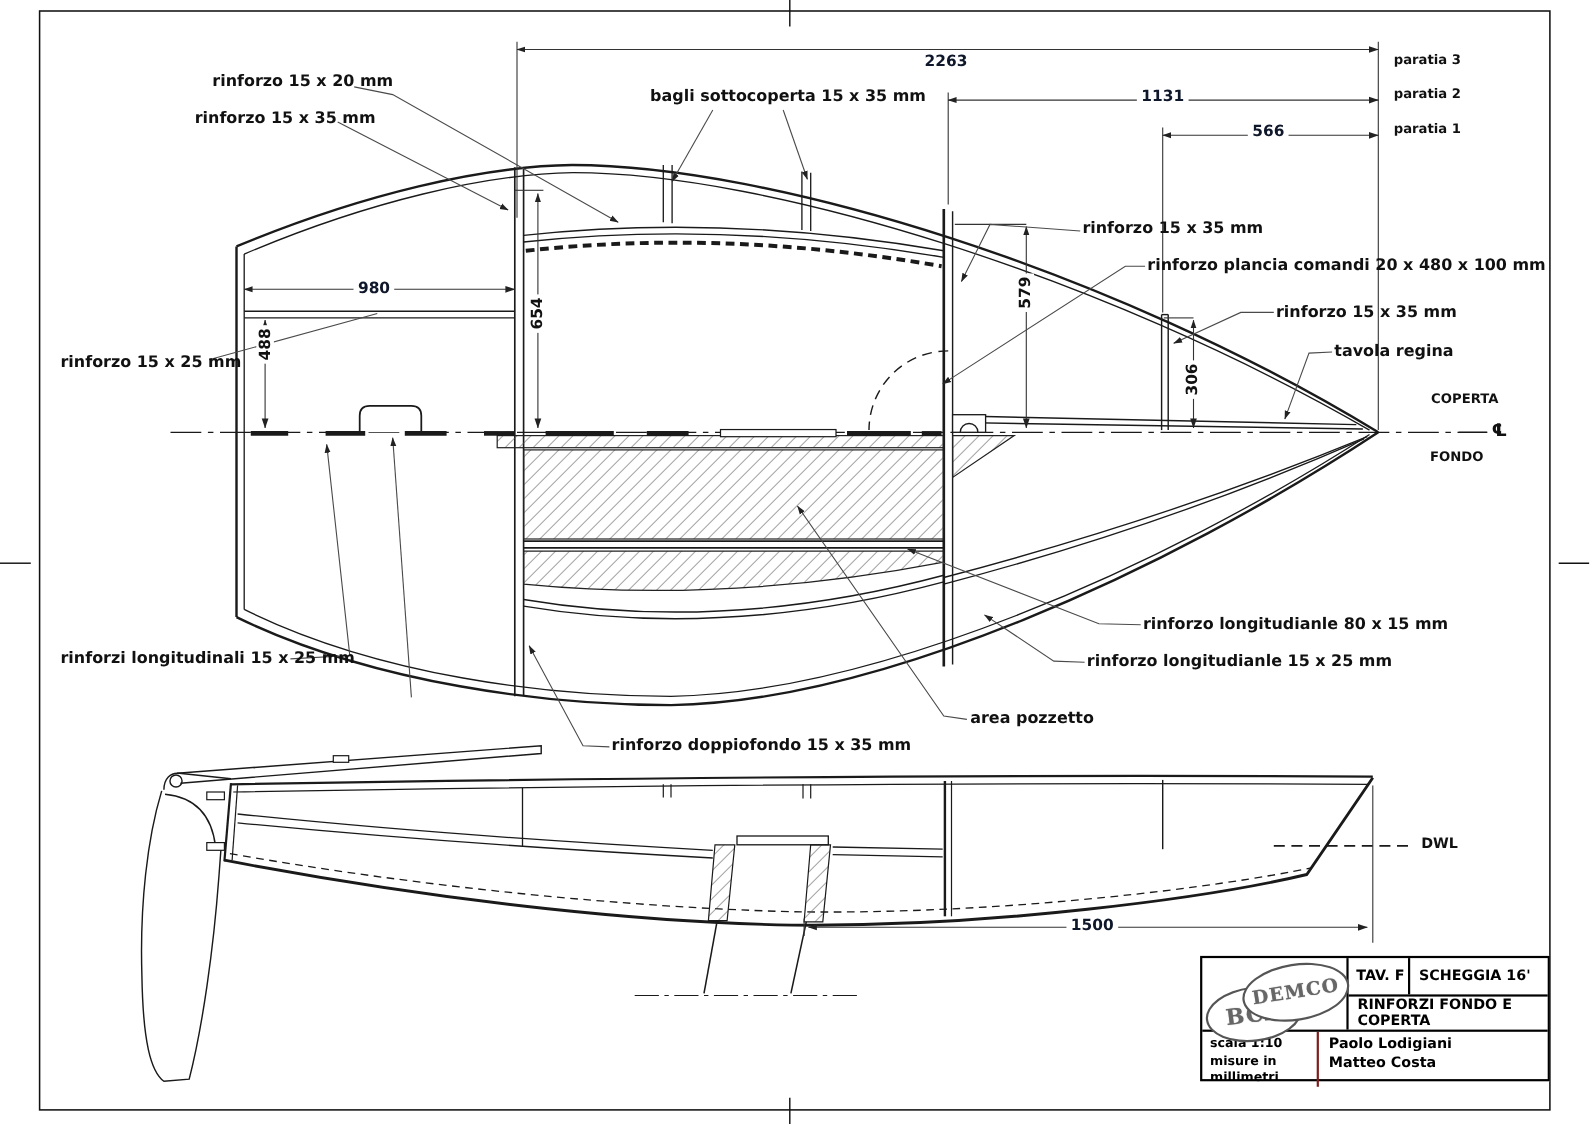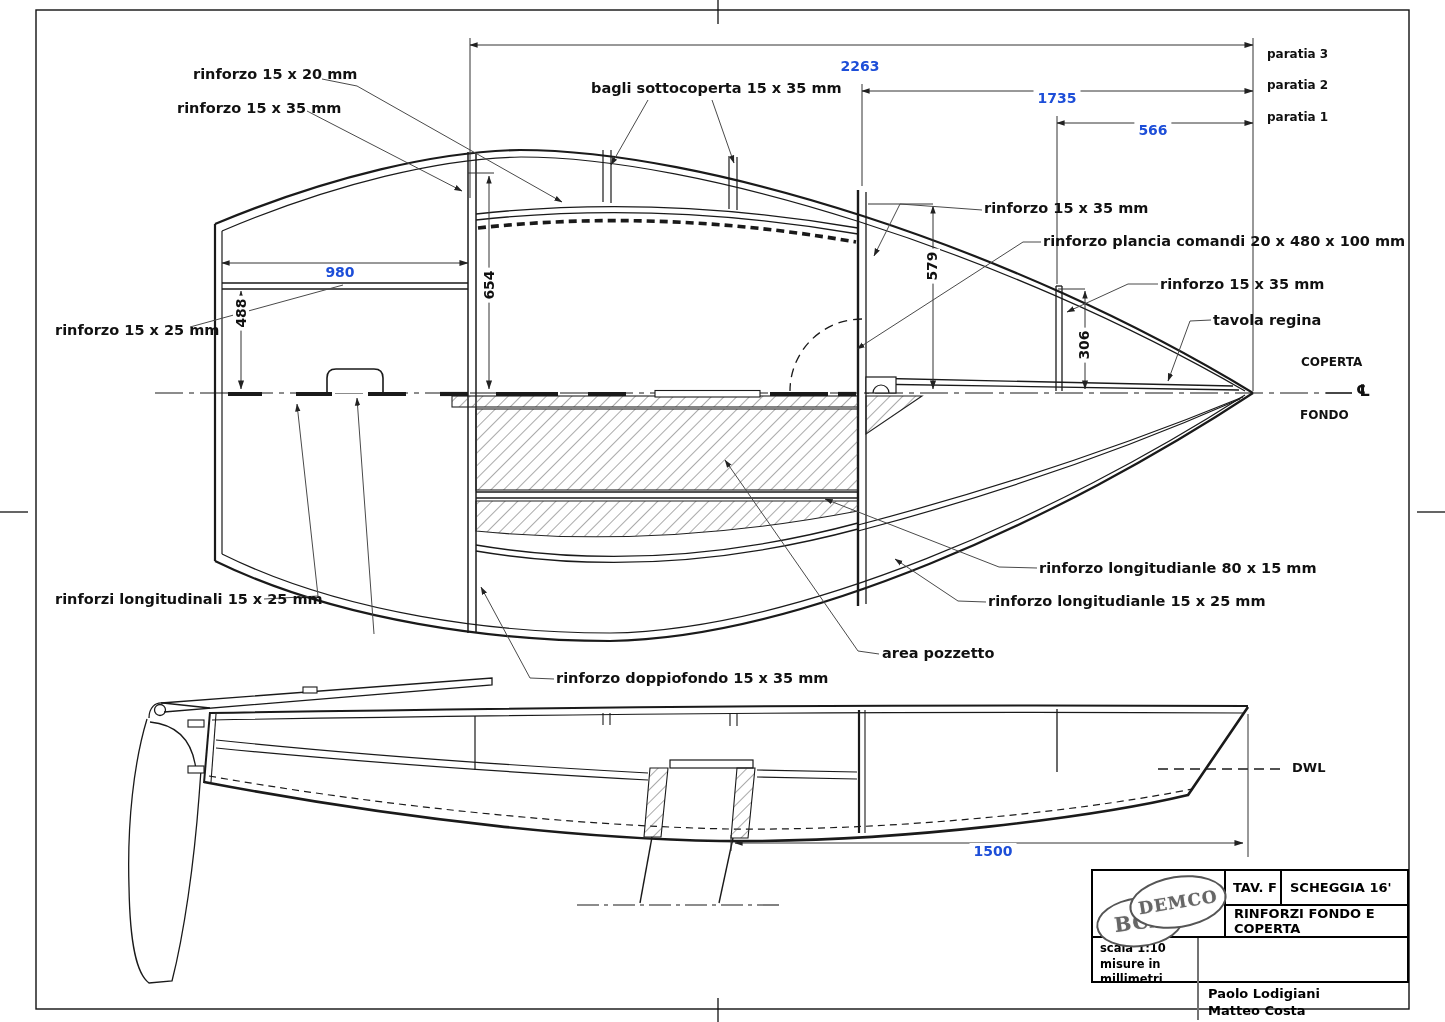--- a/index.html
+++ b/index.html
@@ -1,40 +1,40 @@
 <!DOCTYPE html>
 <html><head>
 <meta charset="utf-8">
 <style>
   html,body{margin:0;padding:0;background:#fff;}
   #sheet{position:relative;width:1445px;height:1022px;background:#fff;overflow:hidden;
          font-family:"DejaVu Sans",sans-serif;}
   #linework{position:absolute;left:0;top:0;}
   .lbl{position:absolute;font:bold 14.5px "DejaVu Sans",sans-serif;color:#111;white-space:nowrap;}
-  .dim{position:absolute;font:bold 14px "DejaVu Sans",sans-serif;color:#1d4ed8;background:#fff;
-       padding:0 4px;white-space:nowrap;transform:translateX(-50%);margin-top:10px;}
+  .dim{position:absolute;font:bold 14px "DejaVu Sans",sans-serif;color:#0f172a;background:#fff;
+       padding:0 4px;white-space:nowrap;transform:translateX(-50%);}
   .rot{position:absolute;font:bold 14px "DejaVu Sans",sans-serif;color:#111;background:#fff;
        padding:0 3px;white-space:nowrap;transform:translate(-50%,-50%) rotate(-90deg);}
   .big{font-size:12px;}
   .cl-sym{position:absolute;font:bold 16px "DejaVu Sans",sans-serif;color:#111;}
   
   #tblock{position:absolute;left:1091px;top:869px;width:318px;height:114px;border:2px solid #000;
           background:#fff;box-sizing:border-box;display:flex;flex-direction:column;}
   #tb-upper{display:flex;height:74px;border-bottom:2px solid #000;}
   #tb-logo{width:133px;border-right:2px solid #000;position:relative;box-sizing:border-box;}
   #tb-right{flex:1;display:flex;flex-direction:column;}
   #tb-row1{display:flex;height:33px;border-bottom:2px solid #000;}
   #tb-tav{width:56px;border-right:2px solid #000;display:flex;align-items:center;padding-left:7px;
           font:bold 13px "DejaVu Sans",sans-serif;box-sizing:border-box;}
   #tb-proj{flex:1;display:flex;align-items:center;padding-left:8px;font:bold 13px "DejaVu Sans",sans-serif;}
   #tb-row2{flex:1;display:flex;align-items:center;padding-left:8px;font:bold 13px "DejaVu Sans",sans-serif;}
   #tb-lower{flex:1;display:flex;}
-  #tb-scale{width:106px;border-right:2px solid #737373;padding:3px 0 0 7px;
+  #tb-scale{width:106px;border-right:2px solid #7f1d1d;padding:3px 0 0 7px;
             font:bold 11.5px "DejaVu Sans",sans-serif;line-height:1.35;box-sizing:border-box;}
-  #tb-authors{flex:1;padding:19px 0 0 9px;font:bold 13px "DejaVu Sans",sans-serif;line-height:1.3;margin-top:29px;}
+  #tb-authors{flex:1;padding:4px 0 0 9px;font:bold 13px "DejaVu Sans",sans-serif;line-height:1.3;}
   .oval{position:absolute;border:2.5px solid #555;border-radius:50%;background:#fff;
         display:flex;align-items:center;justify-content:center;
         font-family:"DejaVu Serif",serif;font-weight:bold;color:#666;
         text-shadow:0 0 1px #999;}
   #oval-demco{width:94px;height:48px;left:36px;top:5px;transform:rotate(-9deg);font-size:17px;letter-spacing:1px;}
   #oval-bca{width:84px;height:46px;left:3px;top:26px;transform:rotate(-7deg);font-size:20px;letter-spacing:1px;}
 </style>
 </head>
 <body>
 
@@ -219,21 +219,21 @@
       <path d="M1037,568 L999,567 L825,499" marker-end="url(#arrS)"></path>
       <path d="M986,602 L958,601 L895,559" marker-end="url(#arrS)"></path>
     </g>
   </svg>
 
   <div class="lbl" style="left:193px;top:66px">rinforzo 15 x 20 mm</div>
   <div class="lbl" style="left:177px;top:100px">rinforzo 15 x 35 mm</div>
   <div class="lbl" style="left:591px;top:80px">bagli sottocoperta 15 x 35 mm</div>
 
   <div class="dim" style="left:860px;top:48px">2263</div>
-  <div class="dim" style="left:1057px;top:80px">1735</div>
+  <div class="dim" style="left:1057px;top:80px">1131</div>
   <div class="dim" style="left:1153px;top:112px">566</div>
   <div class="dim" style="left:340px;top:254px">980</div>
   <div class="rot" style="left:241px;top:313px">488</div>
   <div class="rot" style="left:489px;top:285px">654</div>
   <div class="rot" style="left:932px;top:266px">579</div>
   <div class="rot" style="left:1084px;top:345px">306</div>
   <div class="dim" style="left:993px;top:833px">1500</div>
 
   <div class="lbl big" style="left:1267px;top:47px">paratia 3</div>
   <div class="lbl big" style="left:1267px;top:78px">paratia 2</div>

